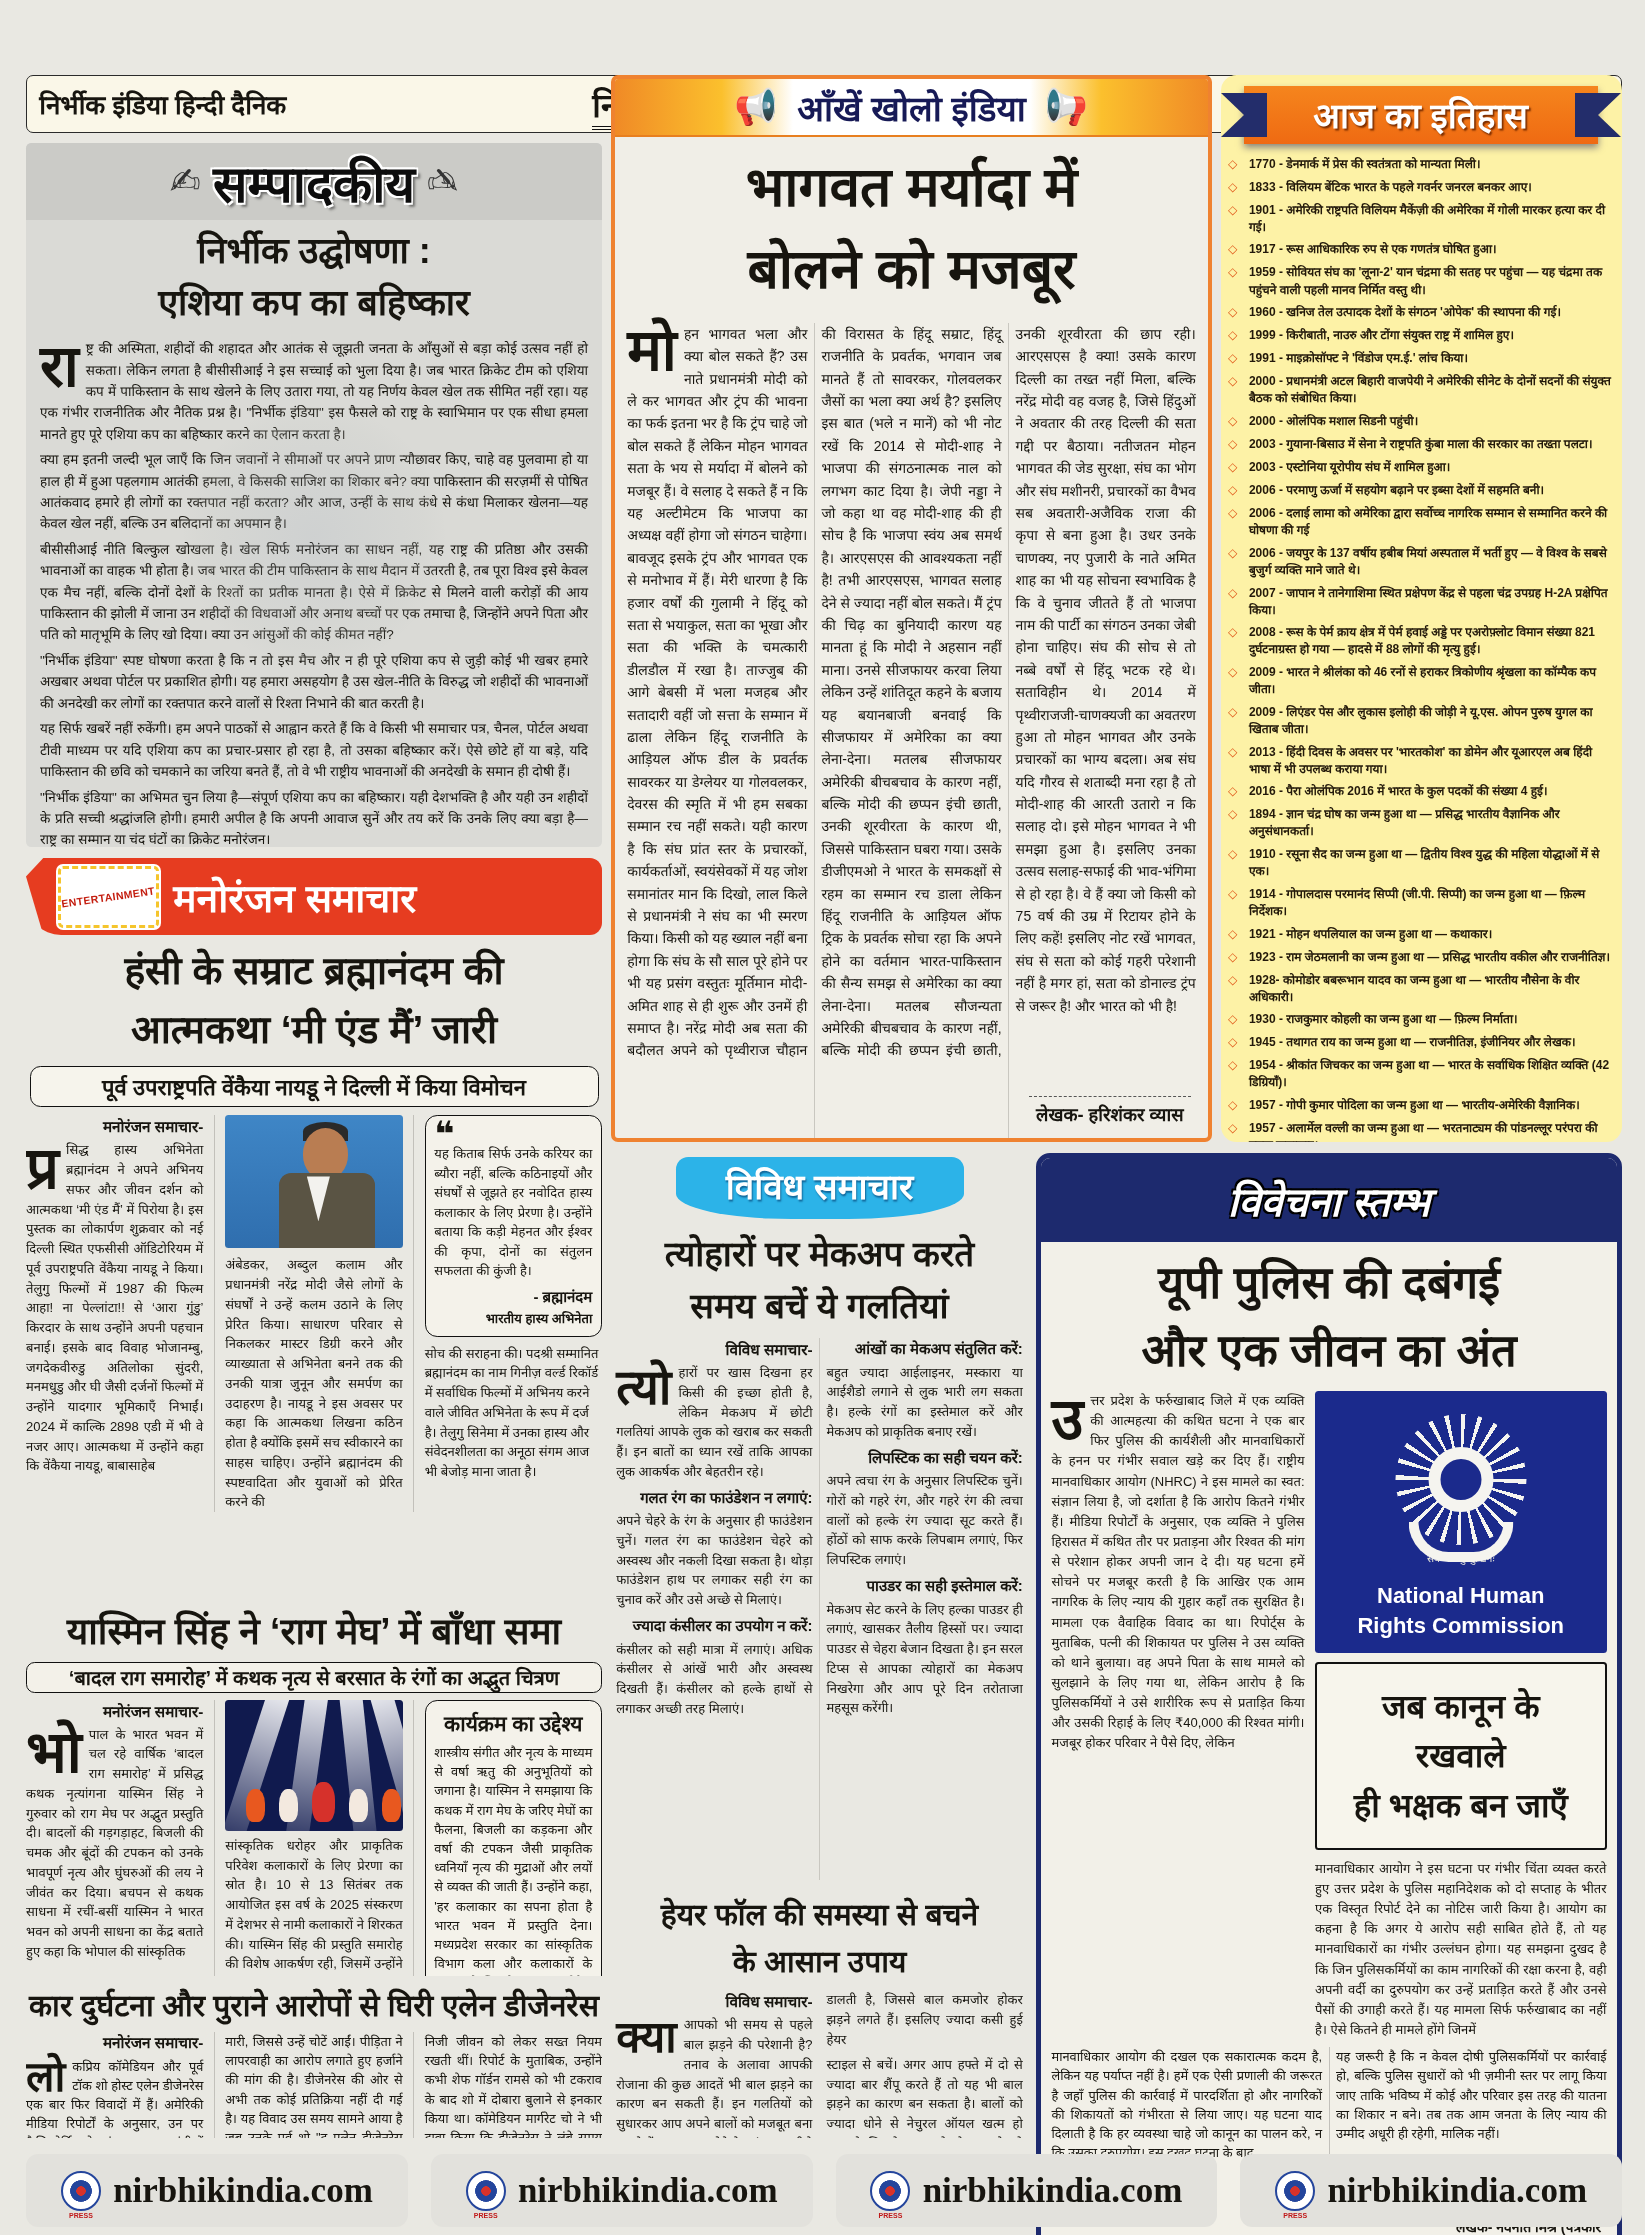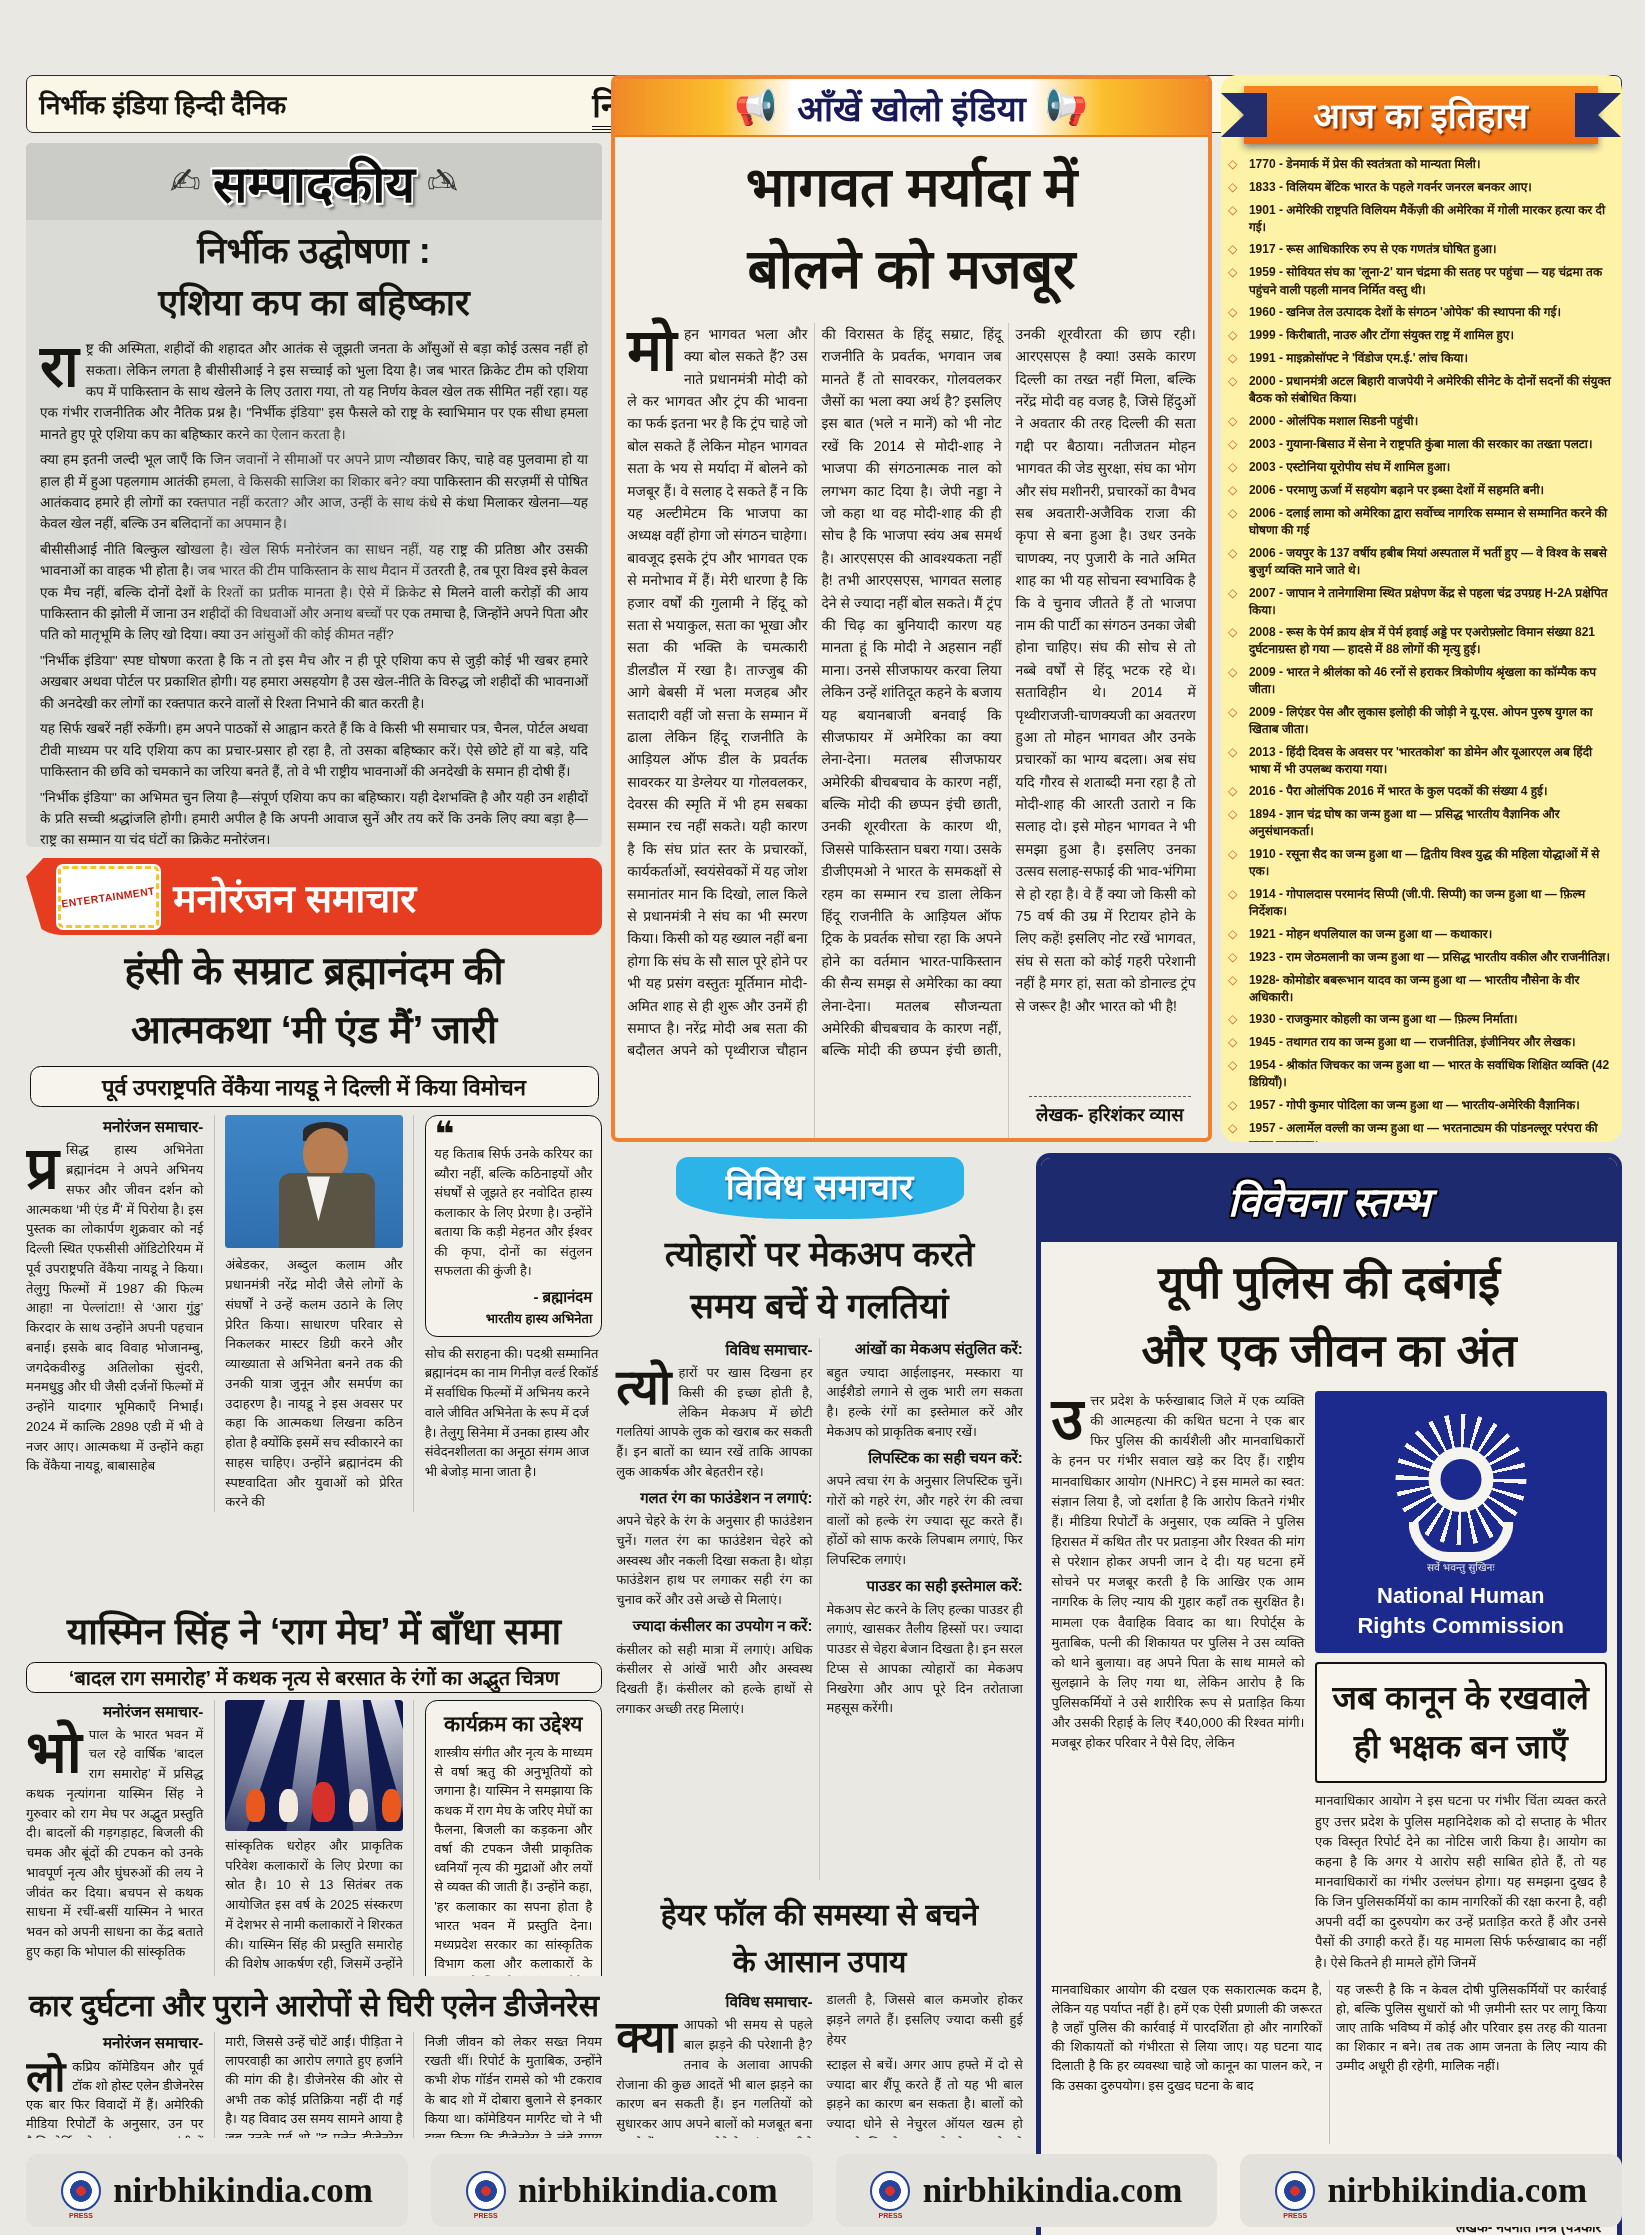--- a/index.html
+++ b/index.html
@@ -100,23 +100,23 @@
      linear-gradient(180deg,#f0a055 0%,#b4643a 100%)}
   .vv-title{font-size:40px;font-weight:900;font-style:italic;color:#fff;text-shadow:1.7px 1.7px 0 #000,-1.7px 1.7px 0 #000,1.7px -1.7px 0 #000,-1.7px -1.7px 0 #000}
   .vv-head{text-align:center;font-size:45px;font-weight:900;line-height:1.5;margin:7px 0}
   .vv-row{display:flex;gap:10.5px;padding:0 10.5px}
   .vv-c1{width:253px;font-size:13px;line-height:1.55}
   .vv-c2{flex:1}
   .nhrc{height:262px;background:#1b2a8c;border-radius:3.5px;position:relative;display:flex;flex-direction:column;align-items:center;justify-content:flex-end;padding-bottom:12.2px}
   .emblem{position:absolute;top:23px;left:50%;transform:translateX(-50%);width:131px;height:131px;border-radius:50%;background:repeating-conic-gradient(#f5f4ef 0 4deg,#1b2a8c 4deg 15deg)}
   .emblem:after{content:"";position:absolute;inset:33px;border-radius:50%;background:#1b2a8c;border:12.2px solid #f5f4ef}
   .hands{position:absolute;top:131px;left:50%;transform:translateX(-50%);width:105px;height:40px;border-radius:0 0 52px 52px;border:10.5px solid #f5f4ef;border-top:none}
-  .nhrc .motto{color:#e8e6da;font-size:10.5px;margin-bottom:7px}
+  .nhrc .motto{color:#e8e6da;font-size:10.5px;margin-bottom:16px}
   .nhrc .cap{color:#fff;font-size:22px;font-weight:700;text-align:center;line-height:1.35}
-  .vv-sub{border:2.6px solid #111;background:#f7f5ec;border-radius:3.5px;text-align:center;font-size:33px;font-weight:900;line-height:1.5;margin:8.7px 0;padding:9px}
+  .vv-sub{border:2.6px solid #111;background:#f7f5ec;border-radius:3.5px;text-align:center;font-size:33px;font-weight:900;line-height:1.5;margin:8.7px 0;padding:18px}
   .vv-para{font-size:13px;line-height:1.55}
   .vv-bottom{padding:7px 10.5px 0;column-count:2;column-gap:14px;column-rule:0.9px solid #c2c0ba;font-size:12.8px;line-height:1.5;height:171px}
   .vv-author{position:absolute;right:15.7px;bottom:8.7px;text-align:right;font-size:14px;font-weight:800;line-height:1.4;background:#f2f0e8}
   .vv-author .it{font-style:italic}
   
   #footer{left:26px;top:2154px;width:1596px;height:73px;display:flex;gap:23px}
   .badge{flex:1;background:#e2e1dc;border-radius:12.2px;display:flex;align-items:center;justify-content:center;gap:12.2px}
   .plogo{width:40px;height:40px;border-radius:50%;background:#fff;border:2.6px solid #24459c;position:relative}
   .plogo:after{content:"";position:absolute;inset:7px;border-radius:50%;background:radial-gradient(circle,#d8322a 30%,#24459c 31% 70%,#fff 71%)}
   .plogo .press{position:absolute;bottom:-10.5px;left:50%;transform:translateX(-50%);font-size:7px;font-weight:900;color:#c01818}

